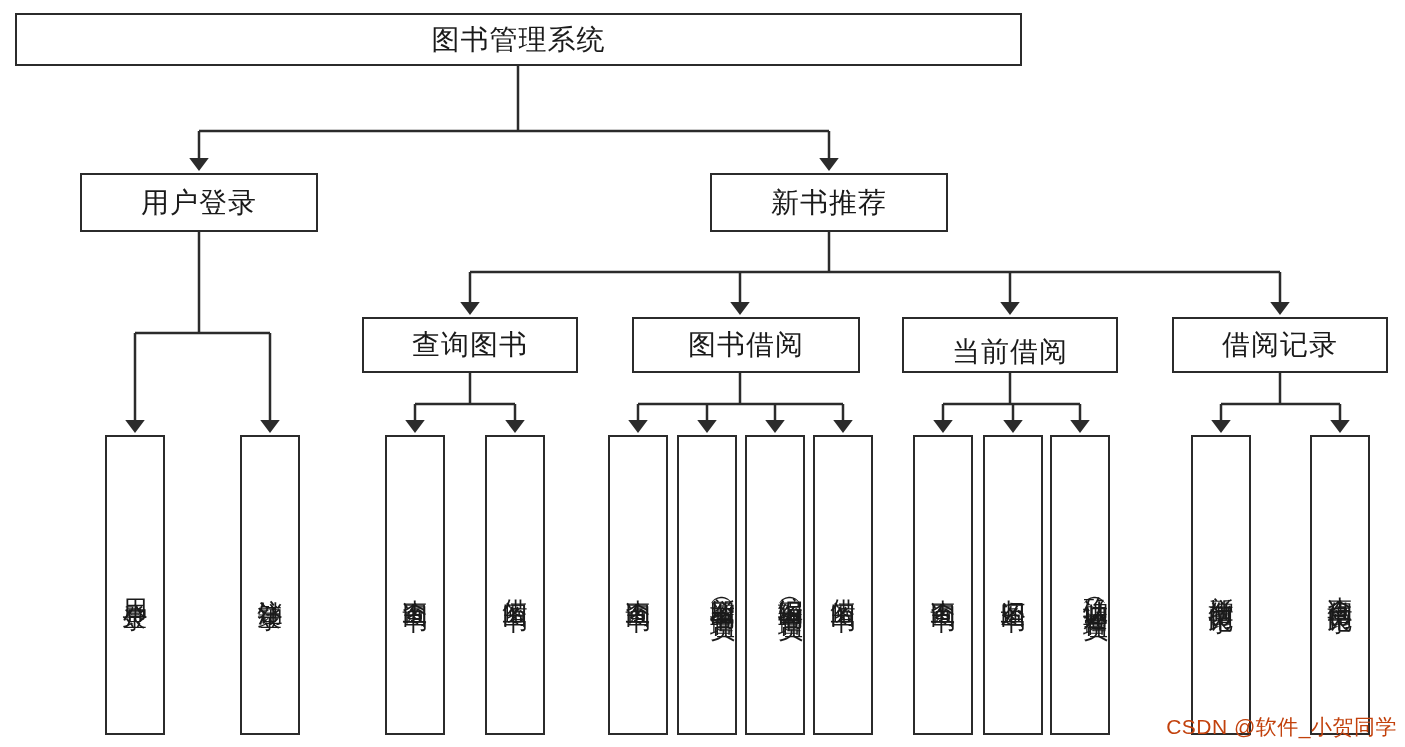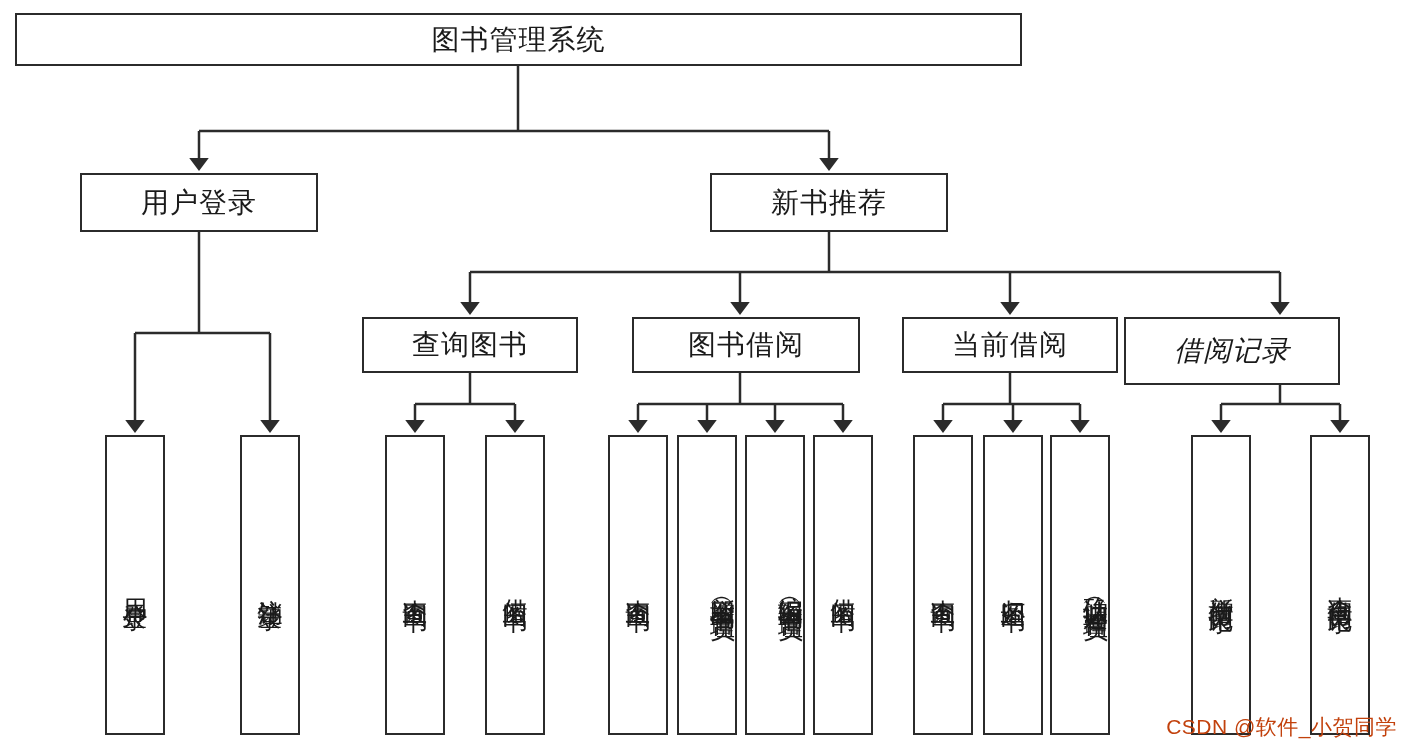--- a/index.html
+++ b/index.html
@@ -134,24 +134,24 @@
   <div class="node horizontal" style="left:710px; top:173px; width:238px; height:59px;">
     <span class="node-label">新书推荐</span>
   </div>
 
   <div class="node horizontal" style="left:362px; top:317px; width:216px; height:56px;">
     <span class="node-label">查询图书</span>
   </div>
   <div class="node horizontal" style="left:632px; top:317px; width:228px; height:56px;">
     <span class="node-label">图书借阅</span>
   </div>
-  <div class="node horizontal" style="left:902px; top:317px; width:216px; height:56px;">
+  <div class="node horizontal" style="left:902px; top:317px; width:216px; height:56px;align-items:flex-end;">
     <span class="node-label">当前借阅</span>
   </div>
-  <div class="node horizontal" style="left:1124px; top:317px; width:216px; height:68px;font-style:italic;">
+  <div class="node horizontal" style="left:1172px; top:317px; width:216px; height:56px;">
     <span class="node-label">借阅记录</span>
   </div>
 
   <div class="node vertical v-mid" style="left:105px; top:435px; width:60px; height:300px;">
     <span class="node-label">用户登录</span>
   </div>
   <div class="node vertical v-mid" style="left:240px; top:435px; width:60px; height:300px;">
     <span class="node-label">注销登录</span>
   </div>
 

